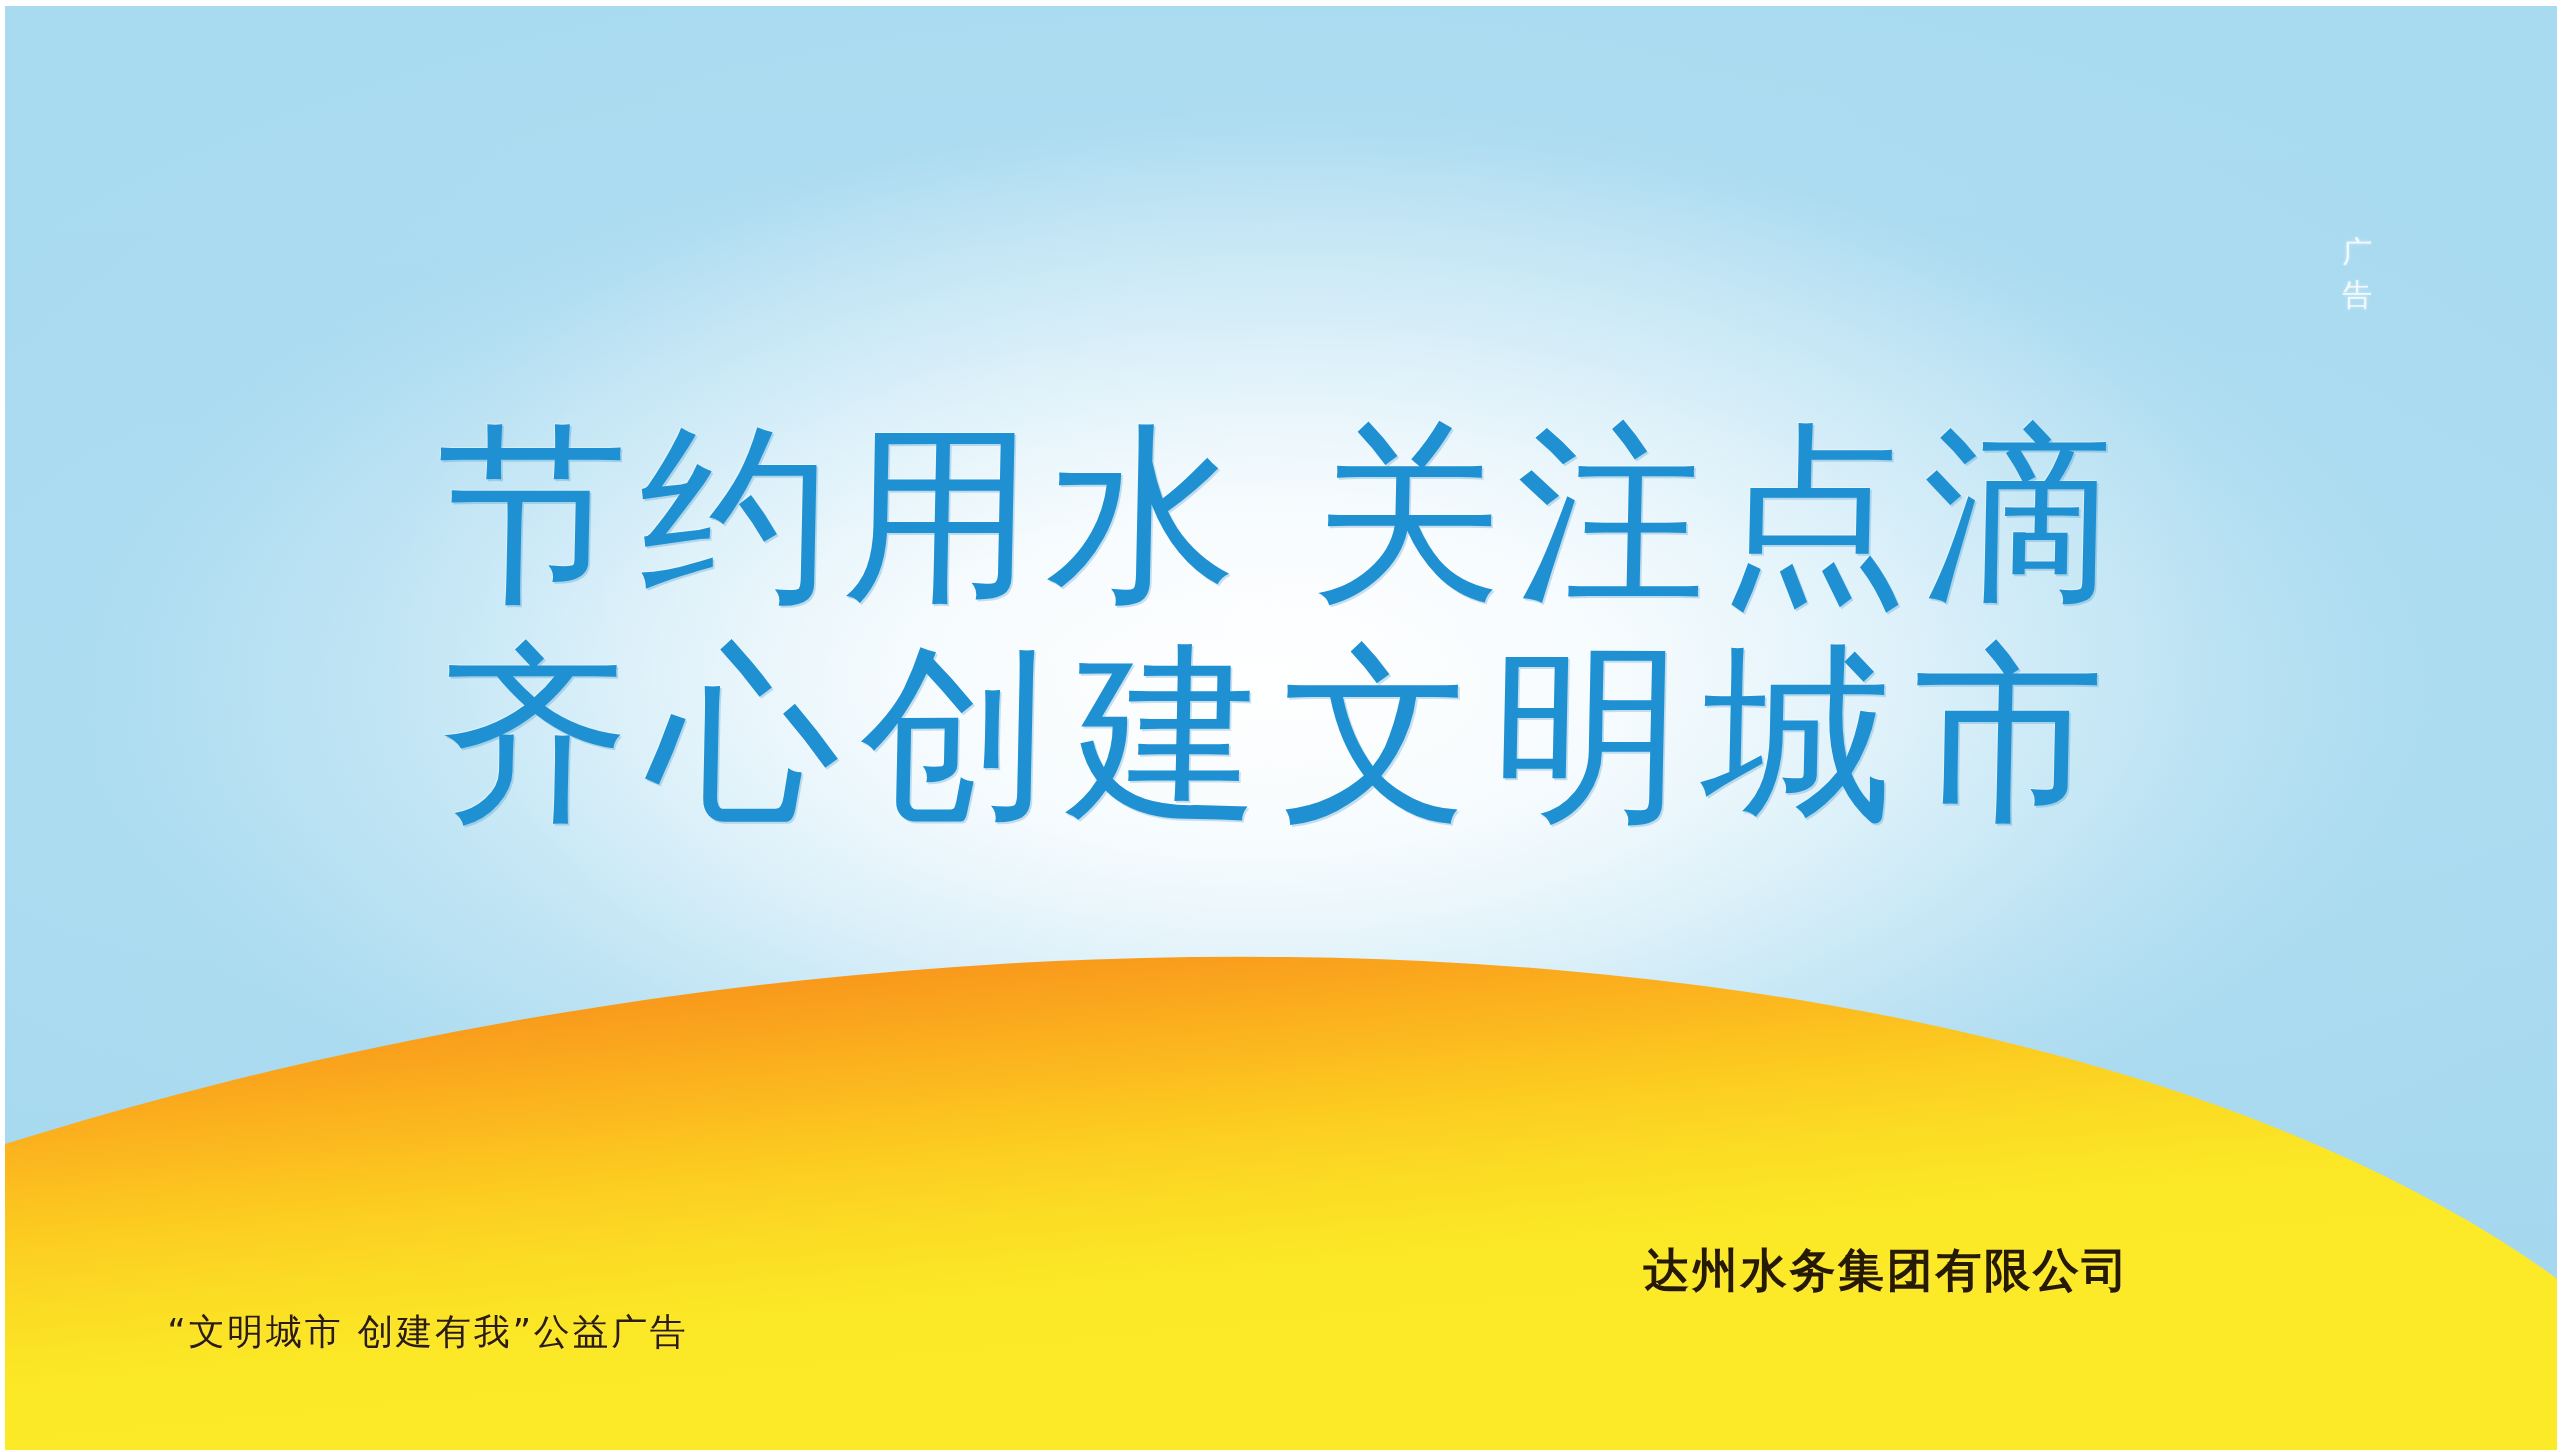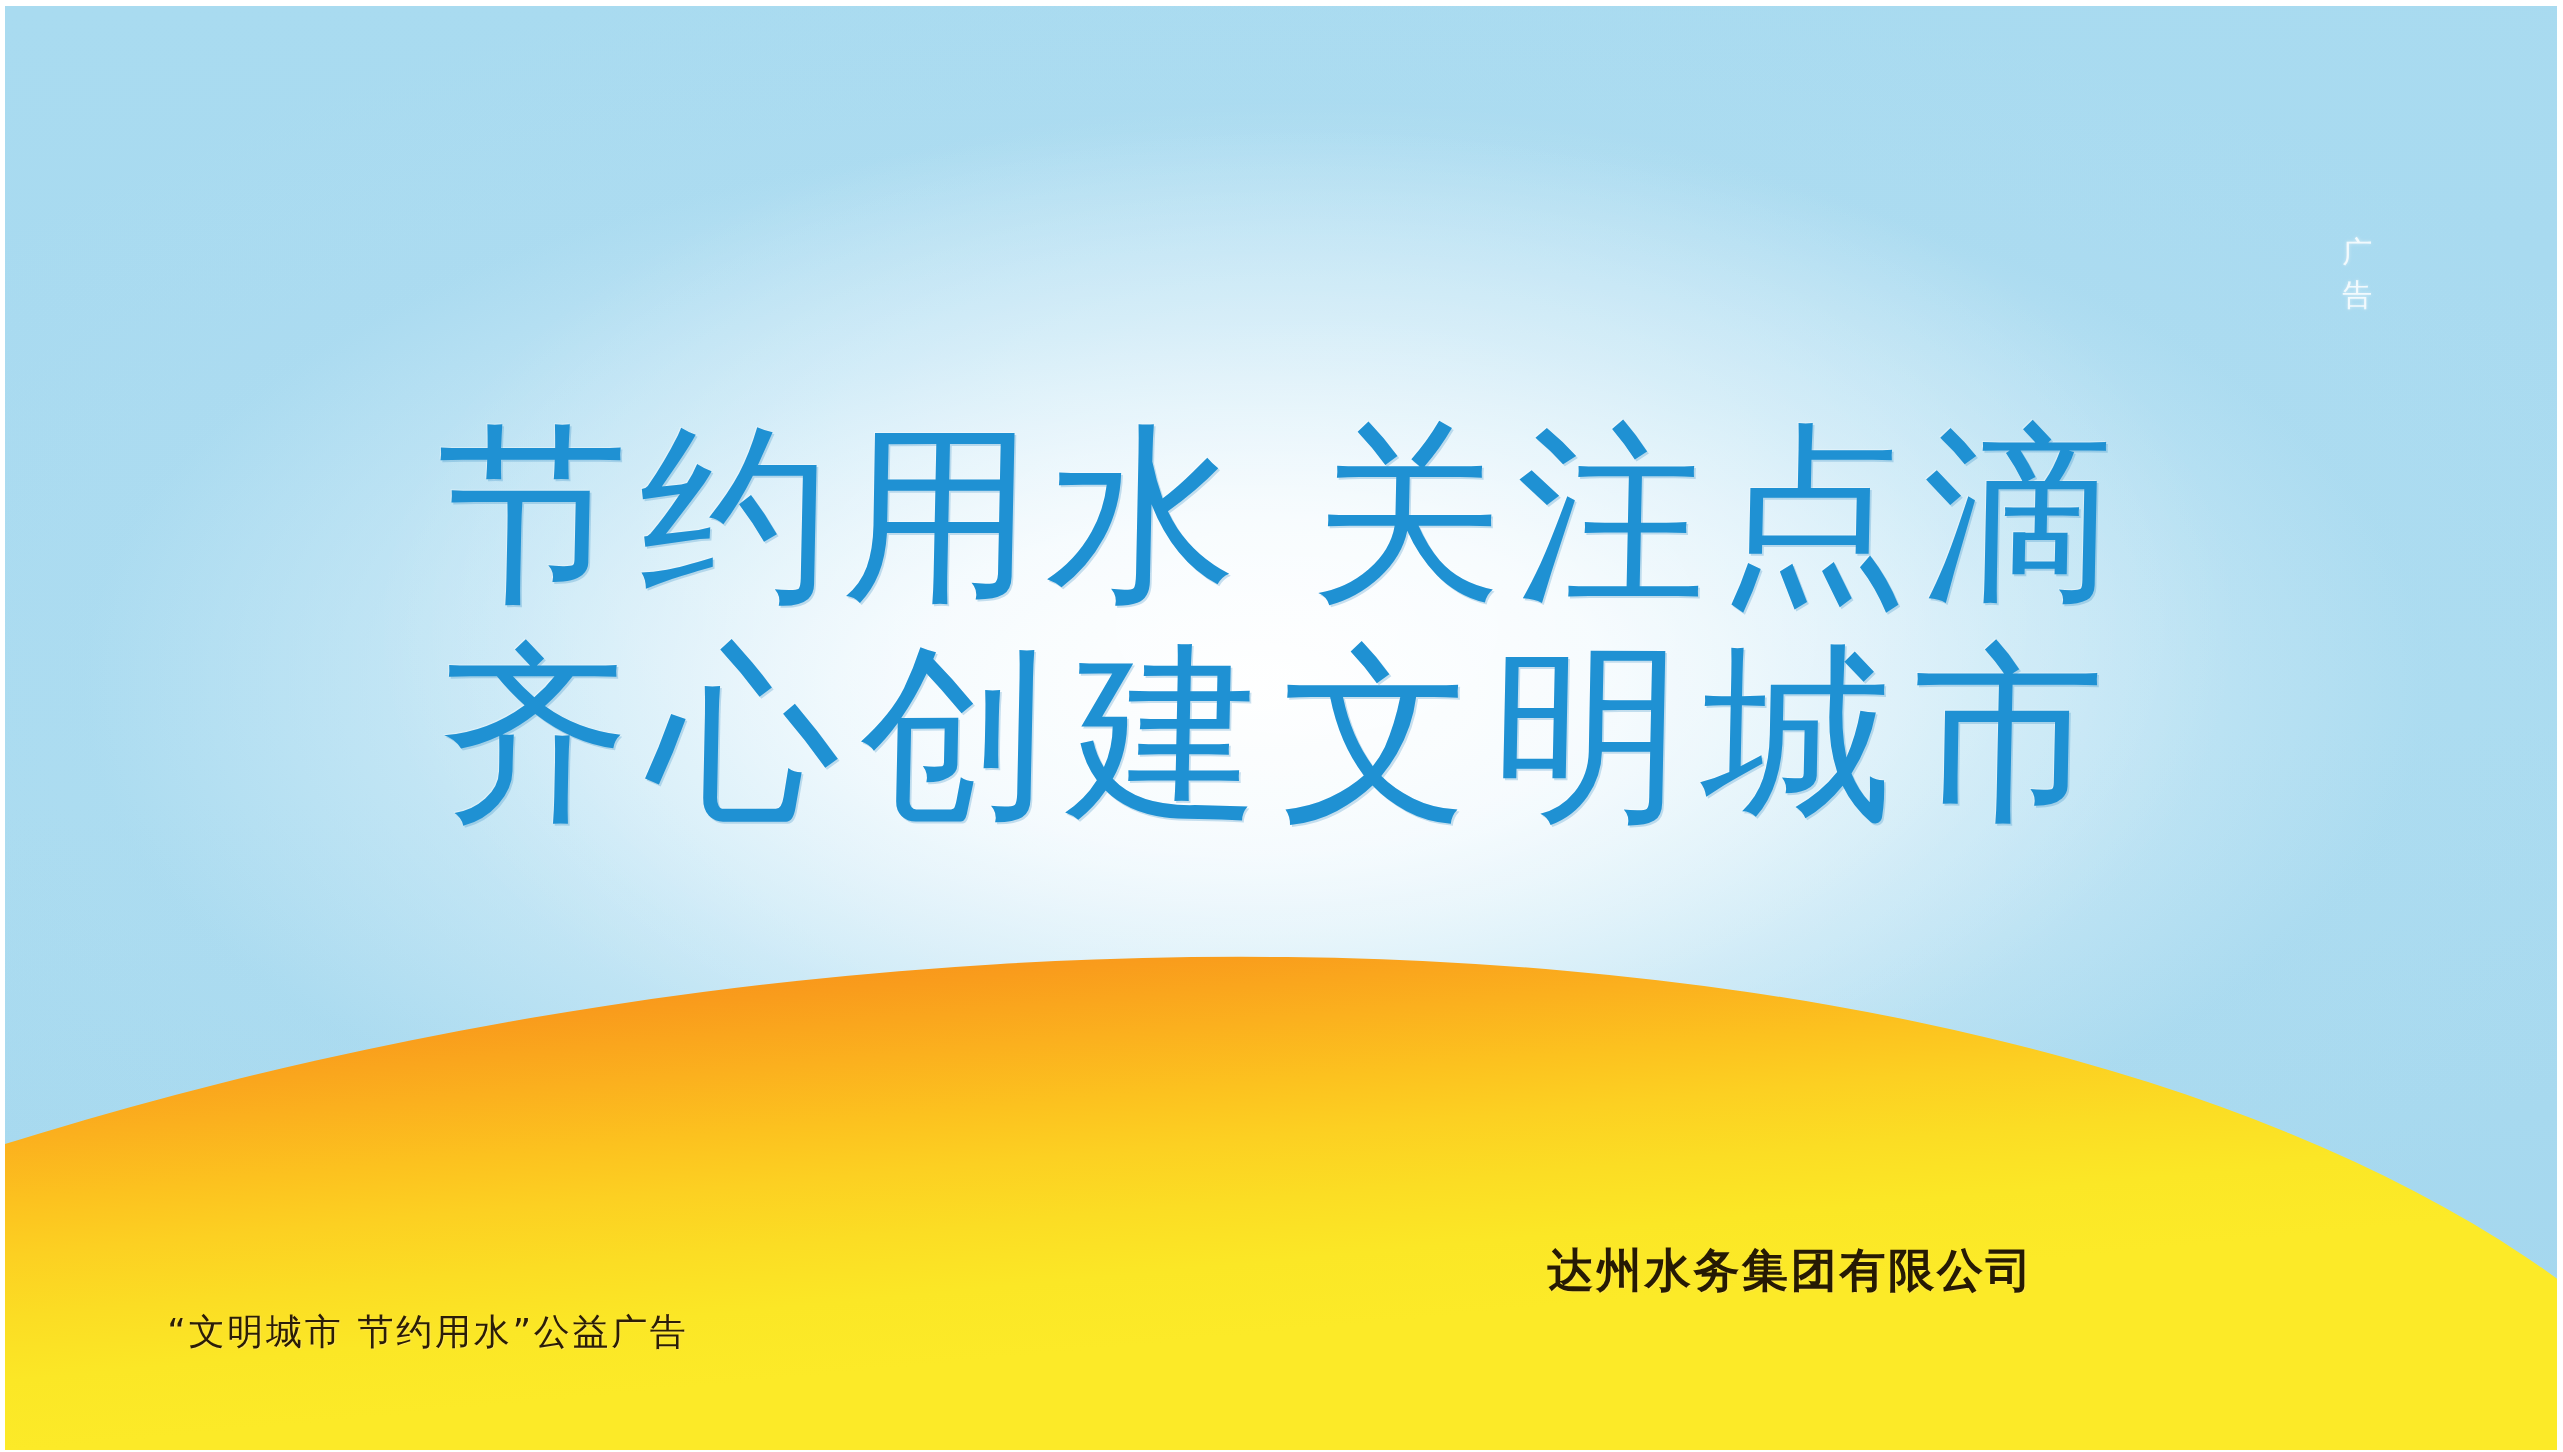--- a/index.html
+++ b/index.html
@@ -131,21 +131,21 @@
     line-height: 46px;
     letter-spacing: 2.7px;
     color: #2b1d07;
     font-family: "DejaVu Sans", sans-serif;
     text-shadow: 0.9px 0.9px 0.9px rgba(255,230,140,0.55);
     white-space: nowrap;
   }
 
   .footer-orgs {
     position: absolute;
-    left: 1542px;
+    left: 1638px;
     top: 1234px;
     text-align: left;
     font-family: "DejaVu Sans", sans-serif;
     color: #241802;
   }
   .org-line {
     display: block;
     font-size: 46px;
     line-height: 60px;
     font-weight: bold;
@@ -172,21 +172,21 @@
 
     <div class="headline">
       <div class="hl-line line1"><span>节约用水</span><span class="hl-gap"></span><span>关注点滴</span></div>
       <div class="hl-line line2">齐心创建文明城市</div>
     </div>
 
     <div class="swoosh-wrap">
       <div class="swoosh"></div>
     </div>
 
-    <div class="footer-slogan">“文明城市  节约用水”公益广告</div>
+    <div class="footer-slogan">“文明城市  创建有我”公益广告</div>
 
     <div class="footer-orgs">
       <span class="org-line l1">达州水务集团有限公司</span>
     </div>
 
   </div>
 </div>
 
 
 </body></html>

